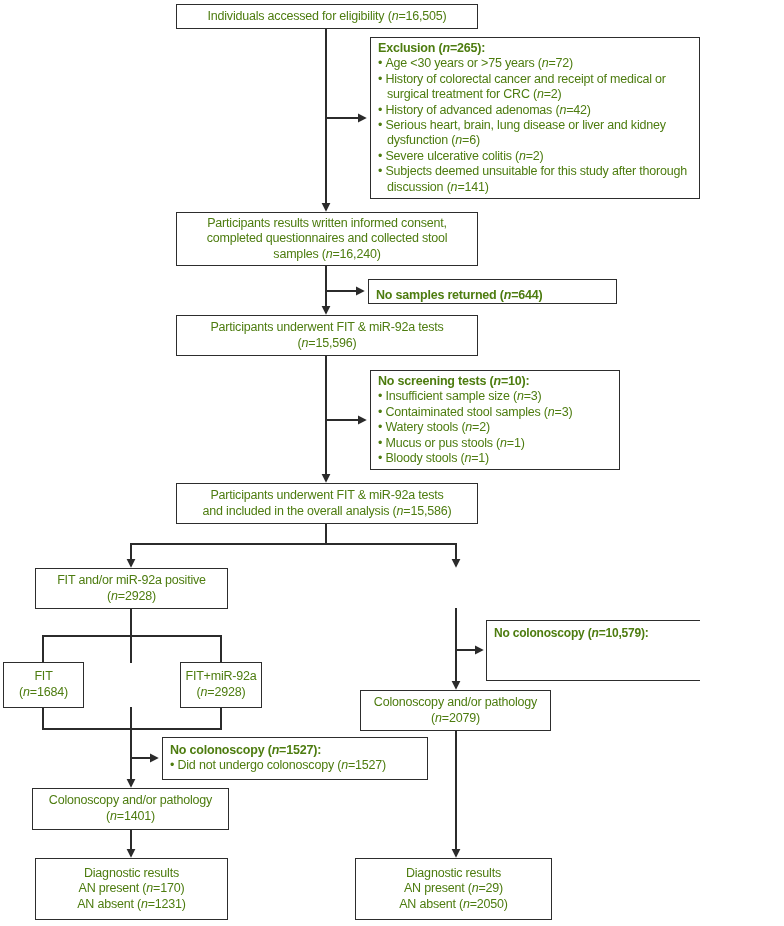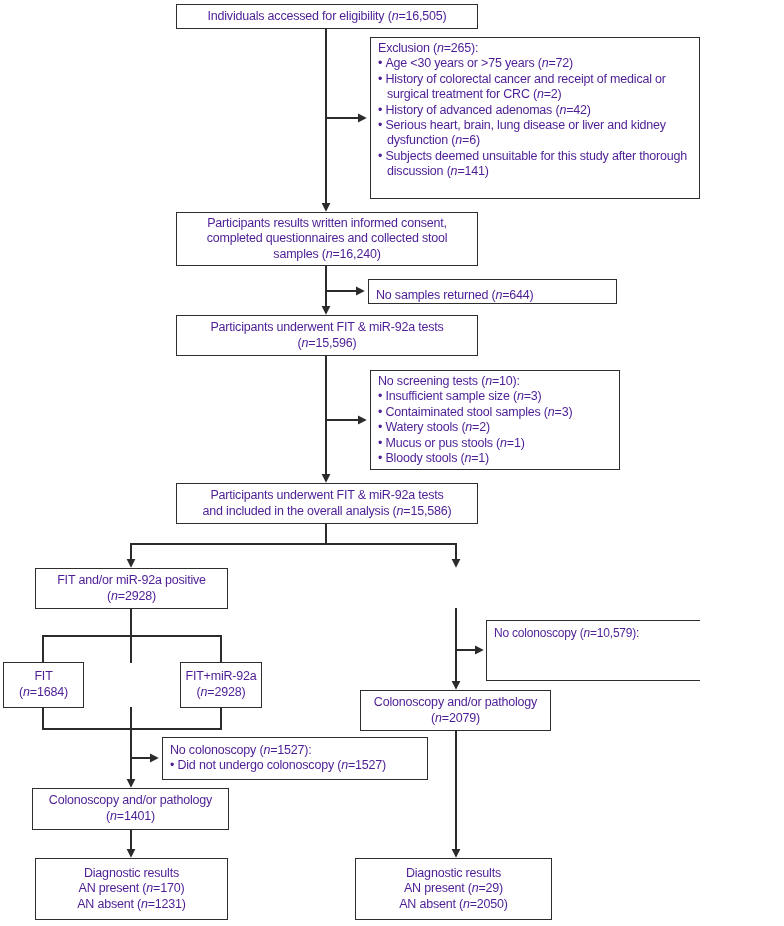--- a/index.html
+++ b/index.html
@@ -1,32 +1,32 @@
 <!DOCTYPE html>
 <html><head>
 <meta charset="utf-8">
 <style>
   html,body{margin:0;padding:0;background:#ffffff;}
   .canvas{
     position:relative;width:700px;height:926px;background:#ffffff;
-    font-family:"Liberation Sans",sans-serif;color:#4c1d95;overflow:hidden;
+    font-family:"Liberation Sans",sans-serif;color:#4d7c0f;overflow:hidden;
   }
   .connectors{position:absolute;left:0;top:0;z-index:0;}
   .box{
     position:absolute;z-index:1;background:#ffffff;
     border:1.5px solid #2d2d2d;box-sizing:border-box;
     font-size:12.5px;line-height:15.4px;letter-spacing:-0.2px;
   }
   .center{
     display:flex;flex-direction:column;align-items:center;justify-content:center;
     text-align:center;white-space:nowrap;line-height:15.6px;
   }
   .leftbox{padding:3px 7px;}
   .compact{font-size:12px;}
-  .bl-title{white-space:nowrap;}
+  .bl-title{white-space:nowrap;font-weight:bold;}
   .bullets{margin:0;padding:0;list-style:none;}
   .bullets li{padding-left:9px;text-indent:-9px;}
   .bullets li::before{content:"\2022\00a0";}
   i{font-style:italic;}
 </style>
 </head>
 <body>
 
 <div class="canvas">
 
@@ -77,20 +77,21 @@
     <div>Individuals accessed for eligibility (<i>n</i>=16,505)</div>
   </div>
 
   <div class="box leftbox" style="left:370px;top:37px;width:330px;height:162px">
     <div class="bl-title">Exclusion (<i>n</i>=265):</div>
     <ul class="bullets">
       <li>Age &lt;30 years or &gt;75 years (<i>n</i>=72)</li>
       <li>History of colorectal cancer and receipt of medical or surgical treatment for CRC (<i>n</i>=2)</li>
       <li>History of advanced adenomas (<i>n</i>=42)</li>
       <li>Serious heart, brain, lung disease or liver and kidney dysfunction (<i>n</i>=6)</li>
+      <li>Severe ulcerative colitis (<i>n</i>=2)</li>
       <li>Subjects deemed unsuitable for this study after thorough discussion (<i>n</i>=141)</li>
     </ul>
   </div>
 
   <div class="box center" style="left:176px;top:212px;width:302px;height:54px">
     <div>Participants results written informed consent,</div>
     <div>completed questionnaires and collected stool</div>
     <div>samples (<i>n</i>=16,240)</div>
   </div>
 

